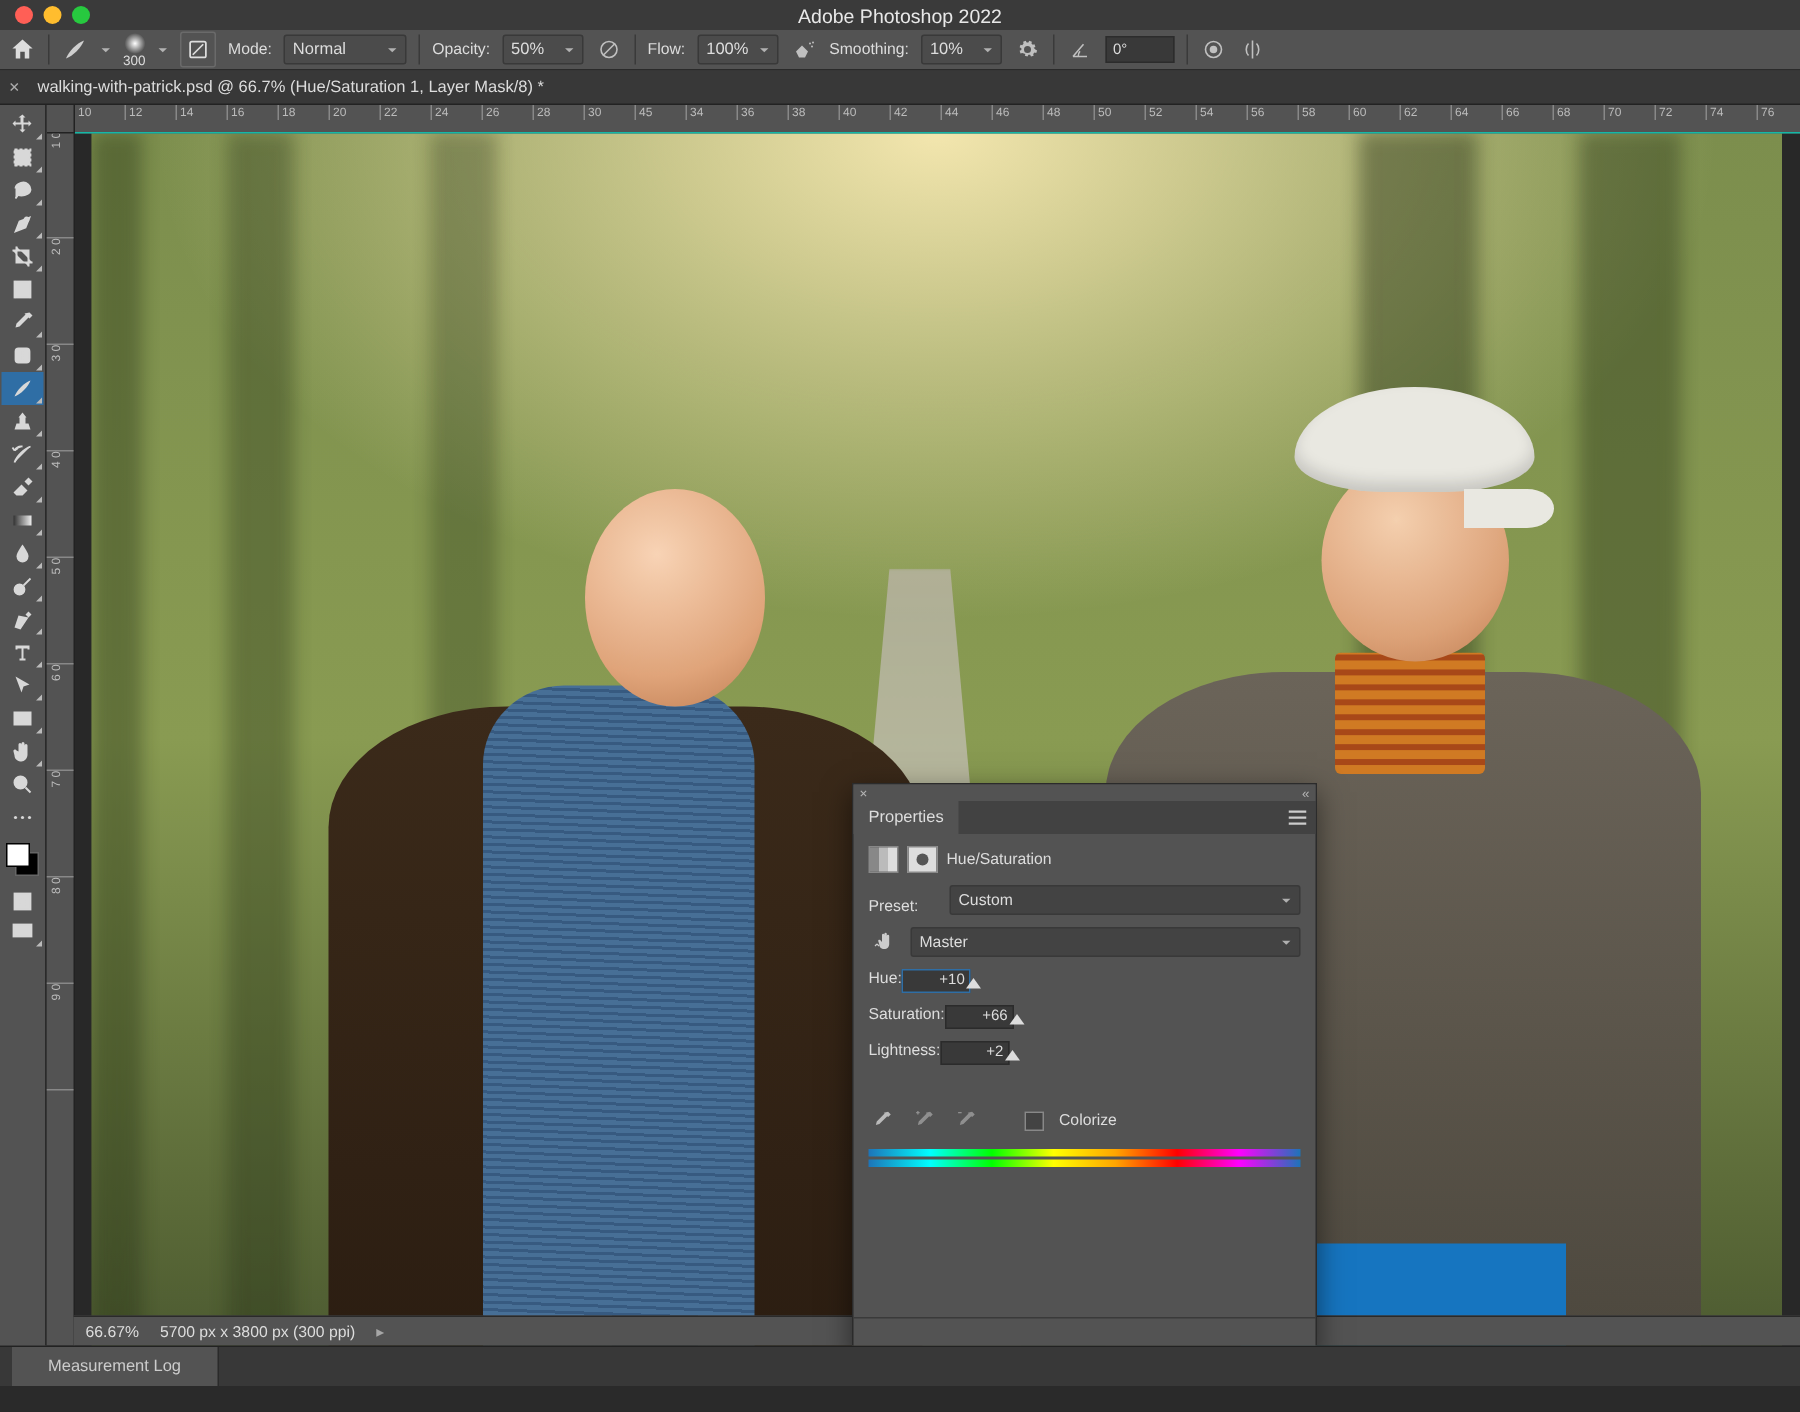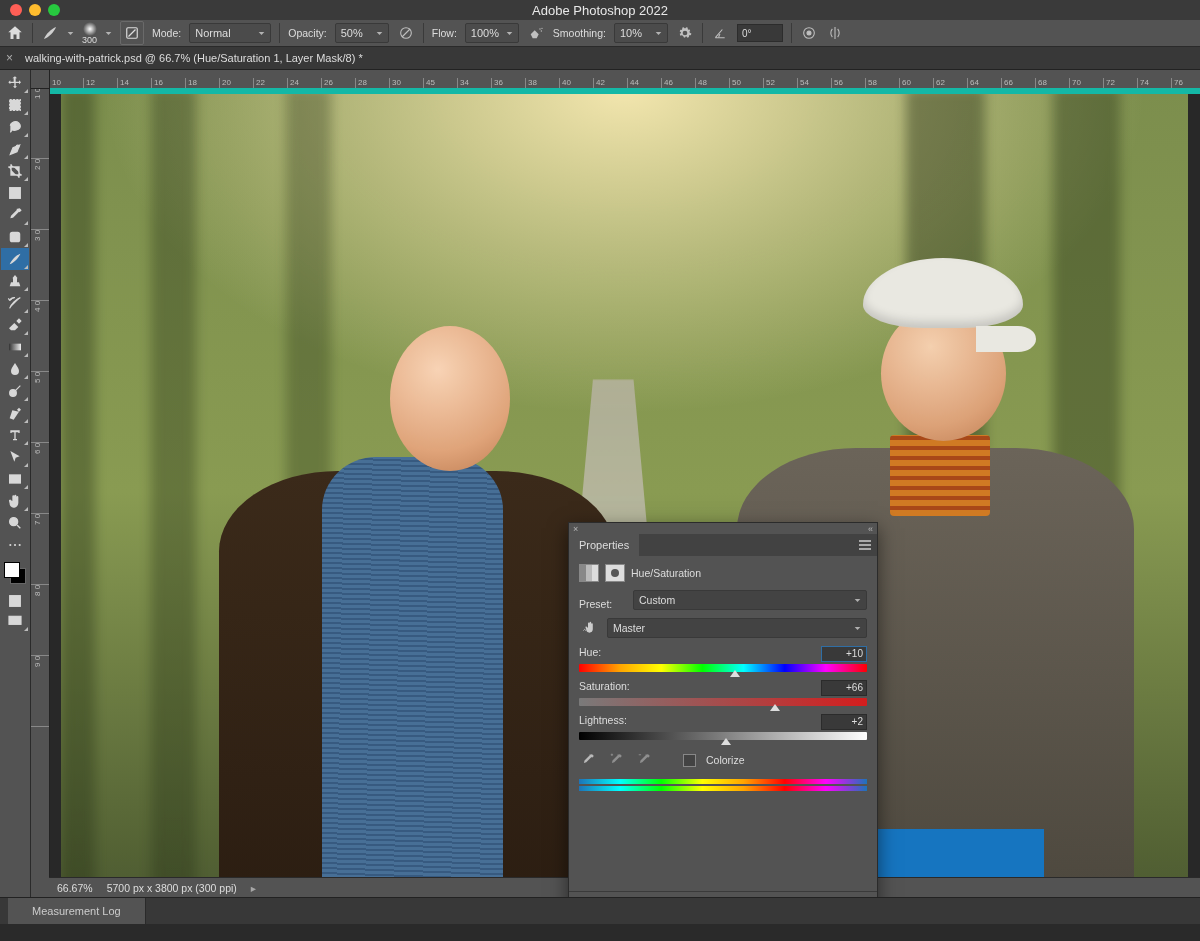--- a/index.html
+++ b/index.html
@@ -30,21 +30,21 @@
   .tool{width:28px;height:22px;display:flex;align-items:center;justify-content:center;position:relative;margin:0}
   .tool.active{background:#2f6ea5}
   .tool svg{width:16px;height:16px;fill:#d8d8d8}
   .tool .corner{position:absolute;right:1px;bottom:1px;border-right:4px solid #bbb;border-top:4px solid transparent;width:0;height:0}
   .tool.dots svg{width:16px;height:6px}
   .swatches{width:22px;height:22px;position:relative;margin-top:6px}
   .sw-fg{width:14px;height:14px;background:#fff;border:1px solid #000;position:absolute;top:0;left:0}
   .sw-bg{width:14px;height:14px;background:#000;border:1px solid #666;position:absolute;bottom:0;right:0}
   .qm{width:18px;height:18px;margin-top:8px}
   .canvas-wrap{flex:1;position:relative;background:#282828;overflow:hidden}
-  .ruler-h{position:absolute;top:0;left:18px;right:0;height:18px;background:#535353;border-bottom:6px solid #14b8a6;display:flex;align-items:flex-end;font-size:8px;color:#bbb;overflow:hidden;z-index:2}
+  .ruler-h{position:absolute;top:0;left:18px;right:0;height:18px;background:#535353;border-bottom:1px solid #14b8a6;display:flex;font-size:8px;color:#bbb;overflow:hidden;z-index:2}
   .ruler-h span{width:34px;flex:0 0 34px;text-align:left;border-left:1px solid #888;height:10px;padding-left:2px;box-sizing:border-box}
   .ruler-v{position:absolute;top:18px;left:0;bottom:0;width:18px;background:#535353;border-right:1px solid #222;font-size:8px;color:#bbb;display:flex;flex-direction:column;z-index:2}
   .ruler-v span{height:68px;flex:0 0 68px;border-top:1px solid #888;padding:2px 2px 0 0;text-align:right;writing-mode:vertical-rl;transform:rotate(180deg)}
   .ruler-corner{position:absolute;top:0;left:0;width:18px;height:18px;background:#535353;z-index:3;border-right:1px solid #222;border-bottom:1px solid #222}
   .canvas{position:absolute;top:18px;left:18px;right:0;bottom:0;display:flex;align-items:flex-start;justify-content:flex-start}
   .image{margin:0 12px;flex:1;align-self:stretch;background:
      radial-gradient(800px 500px at 50% 0%, rgba(255,240,190,0.9), rgba(255,240,190,0) 65%),
      linear-gradient(#7d8d52 0%, #8a9a58 50%, #4e5a34 100%);
      position:relative;overflow:hidden;filter:saturate(1.1)}
   .trees{position:absolute;inset:0;background:
@@ -75,30 +75,30 @@
   .panel-body{padding:8px 10px 10px 10px;display:flex;flex-direction:column;gap:8px}
   .adj-type{display:flex;align-items:center;gap:6px}
   .adj-ico{width:18px;height:16px;border:1px solid #888;display:flex}
   .adj-ico div{flex:1}
   .mask-ico{width:18px;height:16px;background:#ddd;border:1px solid #888;display:flex;align-items:center;justify-content:center}
   .mask-ico::after{content:"";width:8px;height:8px;border-radius:50%;background:#555}
   .p-row{display:flex;align-items:flex-end;gap:6px}
   .p-row .plbl{width:48px}
   .p-row .psel{flex:1;height:18px;border:1px solid #393939;background:#434343;display:flex;align-items:center;justify-content:space-between;padding:0 5px;border-radius:2px}
   .finger{width:22px;height:20px;display:flex;align-items:center;justify-content:center}
-  .slrow{display:flex;flex-direction:column;gap:2px}
+  .slrow{display:flex;flex-direction:row;gap:2px}
   .slhdr{display:flex;justify-content:space-between}
   .slhdr .val{width:38px;height:14px;border:1px solid #2f6ea5;background:#393939;text-align:right;padding:0 3px;font-size:10px;line-height:14px}
   .slhdr .val.noblue{border-color:#2b2b2b}
   .track{height:8px;position:relative;border-radius:1px}
   .hue-grad{background:linear-gradient(90deg,red,orange,yellow,lime,cyan,blue,magenta,red)}
   .sat-grad{background:linear-gradient(90deg,#7a7a7a,#d41d1d)}
   .lig-grad{background:linear-gradient(90deg,#000,#fff)}
   .thumb{position:absolute;top:6px;width:0;height:0;border-left:5px solid transparent;border-right:5px solid transparent;border-bottom:7px solid #ddd;transform:translateX(-5px)}
-  .eyed-row{display:flex;align-items:center;gap:10px;margin-top:3px}
+  .eyed-row{display:flex;align-items:center;gap:10px;margin-top:20px}
   .eyed{width:18px;height:18px;display:flex;align-items:center;justify-content:center;opacity:.85}
   .eyed svg{width:14px;height:14px;fill:#ccc}
   .chk{width:11px;height:11px;border:1px solid #888;background:#434343}
   .spectrum{height:12px;margin-top:2px;display:flex;flex-direction:column}
   .spec-bar{flex:1;background:linear-gradient(90deg,#1d74b8,cyan,lime,yellow,orange,red,magenta,#1d74b8)}
   .panel-foot{height:24px;border-top:1px solid #3a3a3a;display:flex;justify-content:flex-end;align-items:center;gap:2px;padding:0 6px;margin-top:90px}
   .ficon{width:20px;height:18px;display:flex;align-items:center;justify-content:center;opacity:.85}
   
   .statusbar{position:absolute;left:18px;right:0;bottom:0;height:19px;background:#535353;border-top:1px solid #2a2a2a;display:flex;align-items:center;gap:14px;padding:0 8px;font-size:10.5px;color:#ddd;z-index:5}
   .statusbar .chev2{opacity:.6}

